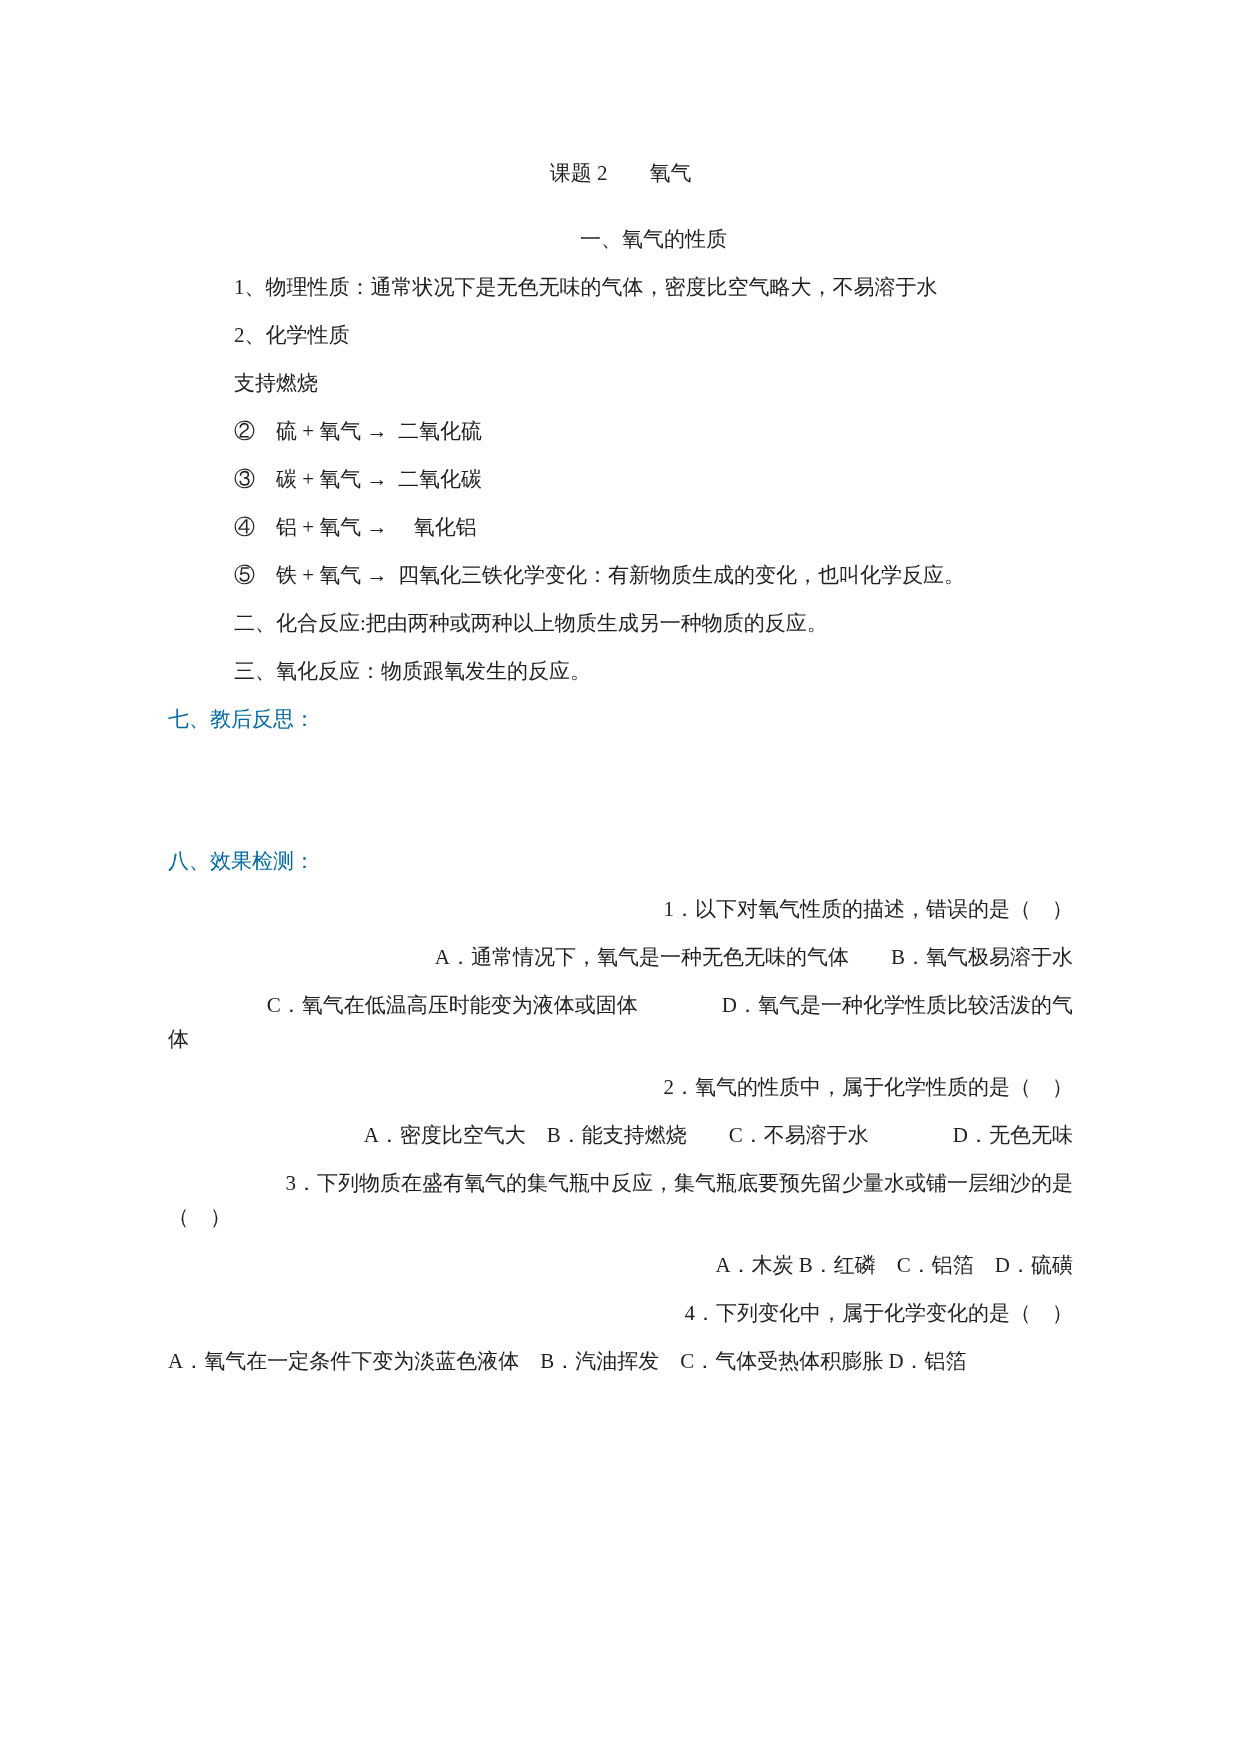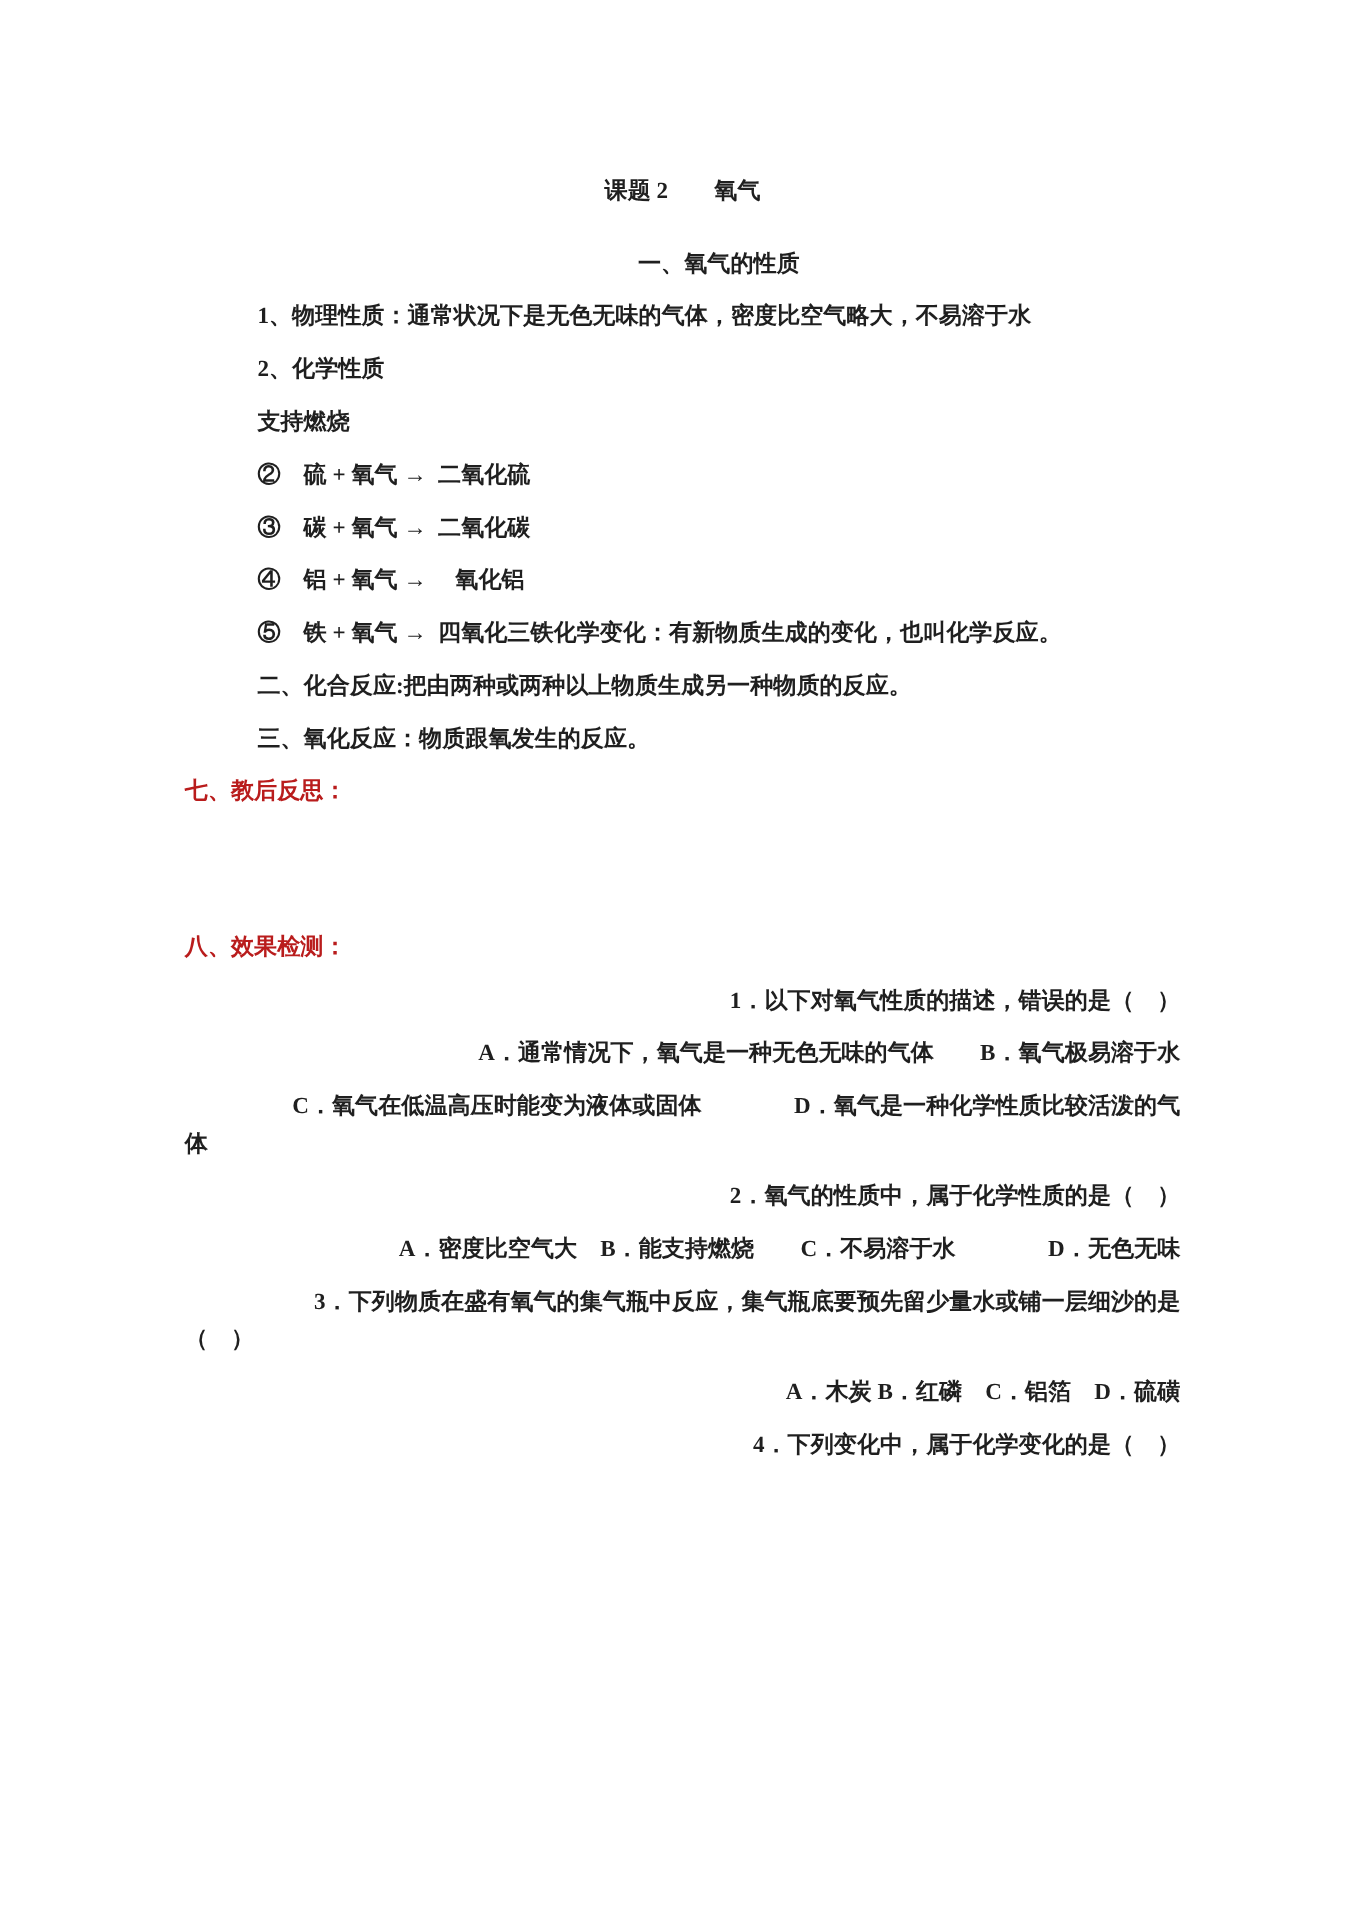--- a/index.html
+++ b/index.html
@@ -17,41 +17,41 @@
     color: #1f1f1f;
   }
   .content {
     padding: 156px 168px 0 168px;
   }
   .ln {
     margin: 14px 0 0 0;
     font-size: 21px;
     line-height: 34px;
     white-space: pre-wrap;
-    font-weight: bold;
+    font-weight: normal;
   }
   .ln.cont {            
     margin-top: 0;
   }
   .title {
     margin-top: 0;
     text-align: center;
   }
   .gap-after-title {
     margin-top: 32px;
     text-align: center;
   }
   .gap-before-quiz {
     margin-top: 108px;  
   }
   .ind3 { padding-left: 66px; }   
   .ind2 { padding-left: 34px; text-align: right; }   
   .heading {
-    font-weight: bold;
-    color: #b91c1c;
+    font-weight: normal;
+    color: #0369a1;
     font-family: "Liberation Sans", "DejaVu Sans", sans-serif;
   }
 </style>
 </head>
 <body>
 
 <div class="page">
   <div class="content">
 
     <p class="ln title">课题 2　　氧气</p>
@@ -93,15 +93,16 @@
     <p class="ln ind2">A．密度比空气大　B．能支持燃烧　　C．不易溶于水　　　　D．无色无味</p>
 
     <p class="ln ind2">3．下列物质在盛有氧气的集气瓶中反应，集气瓶底要预先留少量水或铺一层细沙的是</p>
 
     <p class="ln cont">（　）</p>
 
     <p class="ln ind2">A．木炭 B．红磷　C．铝箔　D．硫磺</p>
 
     <p class="ln ind2">4．下列变化中，属于化学变化的是（　）</p>
 
+    <p class="ln">A．氧气在一定条件下变为淡蓝色液体　B．汽油挥发　C．气体受热体积膨胀 D．铝箔</p>
 
   </div>
 </div>
 
 </body></html>

